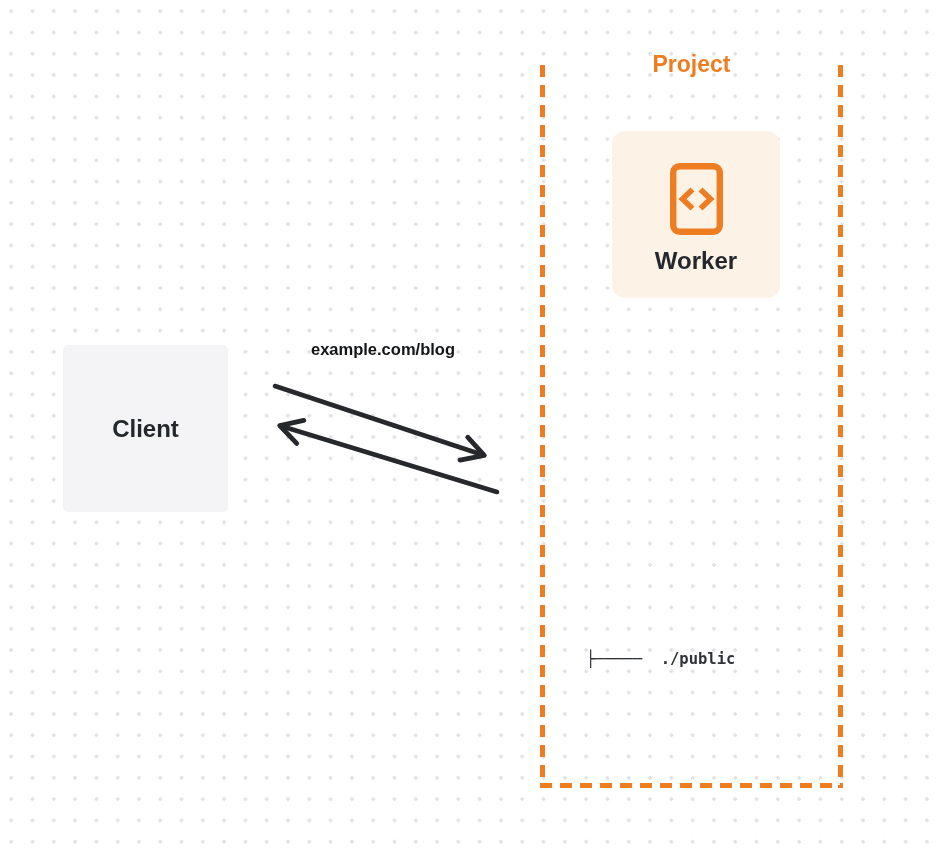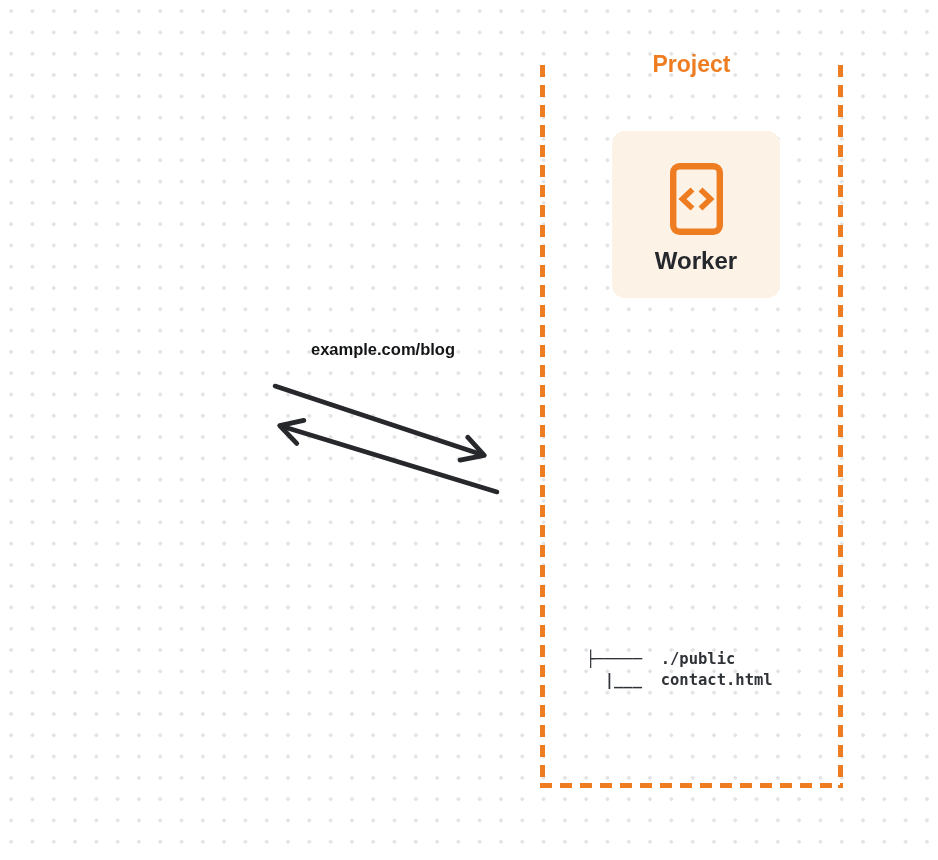--- a/index.html
+++ b/index.html
@@ -98,20 +98,23 @@
     font-size:15.5px;font-weight:700;line-height:21px;
     color:var(--tree_text);
   }
   .tree-line{white-space:pre;}
 </style>
 </head>
 <body>
 
 <div class="canvas">
 
+  <div class="client-box">
+    <span class="node-label">Client</span>
+  </div>
 
   <div class="request-label">example.com/blog</div>
 
   <svg class="arrows" viewBox="0 0 938 860">
     <defs>
       <marker id="ah" viewBox="0 0 12 12" refX="9.5" refY="6" markerWidth="7" markerHeight="7" orient="auto-start-reverse">
         <path d="M2,1.5 L10,6 L2,10.5" fill="none" stroke="#26282C" stroke-width="1.8" stroke-linecap="round" stroke-linejoin="round"></path>
       </marker>
     </defs>
     <line x1="275" y1="386" x2="483" y2="455" marker-end="url(#ah)"></line>
@@ -135,17 +138,16 @@
           <path class="icon-stroke" d="M22.5,26.5 L12.5,36 L22.5,45.5" stroke-width="5.6" stroke-linejoin="miter"></path>
           <path class="icon-stroke" d="M30.5,26.5 L40.5,36 L30.5,45.5" stroke-width="5.6" stroke-linejoin="miter"></path>
         </svg>
       </div>
       <div class="card-label">Worker</div>
     </div>
 
 
     <div class="file-tree">
       <div class="tree-line">├─────  ./public</div>
-      <div class="tree-line">  |___  contact.html</div>
     </div>
   </div>
 
 </div>
 
 </body></html>

